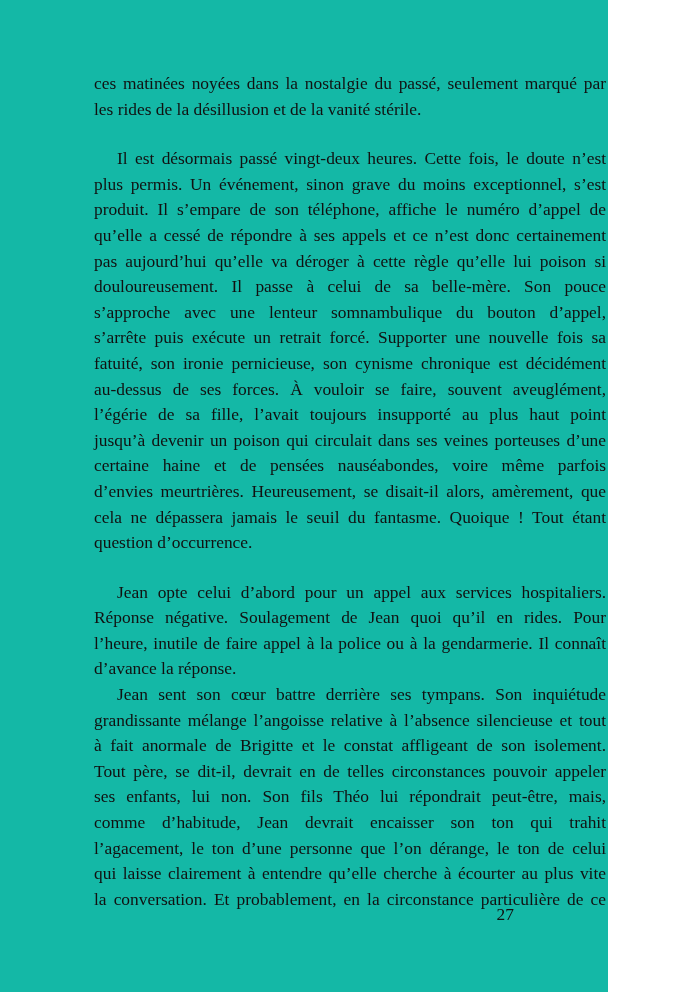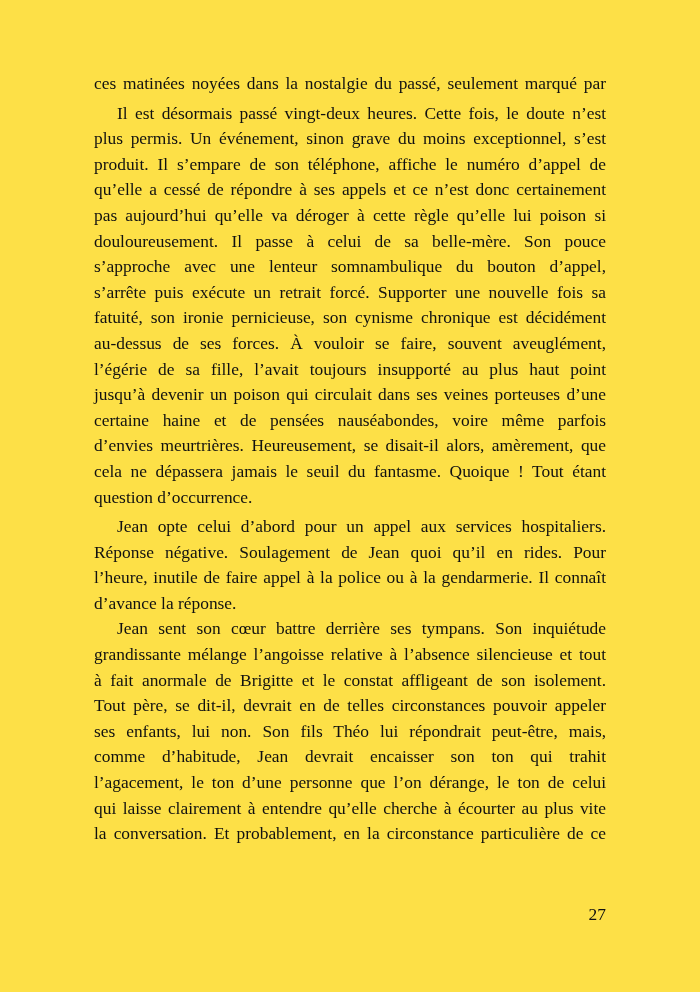--- a/index.html
+++ b/index.html
@@ -9,38 +9,38 @@
   }
   body {
     width: 700px;
     height: 992px;
     position: relative;
     overflow: hidden;
   }
   .page {
     position: absolute;
     left: 0; top: 0;
-    width: 700px;
+    width: 608px;
     height: 992px;
-    background: #fde047;
+    background: #14b8a6;
   }
   .text-block {
     position: absolute;
     left: 94px;
     top: 71px;
     width: 512px;
     font-family: "Liberation Serif", "DejaVu Serif", serif;
     font-size: 17.4px;
     color: #111111;
   }
   .para {
     margin: 0;
   }
   .para.gap {
-    margin-top: 4px;
+    margin-top: 24px;
   }
   .line {
     display: block;
     height: 25.6px;
     line-height: 25.6px;
     white-space: nowrap;
     text-align: justify;
     text-align-last: justify;
     word-spacing: 0;
   }
@@ -61,20 +61,21 @@
     color: #111111;
   }
 </style>
 </head>
 <body>
 
 <div class="page">
   <div class="text-block" id="text-block">
       <div class="para">
         <span class="line">ces matinées noyées dans la nostalgie du passé, seulement marqué par</span>
+        <span class="line last">les rides de la désillusion et de la vanité stérile.</span>
       </div>
       <div class="para gap">
         <span class="line indent">Il est désormais passé vingt-deux heures. Cette fois, le doute n’est</span>
         <span class="line">plus permis. Un événement, sinon grave du moins exceptionnel, s’est</span>
         <span class="line">produit. Il s’empare de son téléphone, affiche le numéro d’appel de</span>
         <span class="line">qu’elle a cessé de répondre à ses appels et ce n’est donc certainement</span>
         <span class="line">pas aujourd’hui qu’elle va déroger à cette règle qu’elle lui poison si</span>
         <span class="line">douloureusement. Il passe à celui de sa belle-mère. Son pouce</span>
         <span class="line">s’approche avec une lenteur somnambulique du bouton d’appel,</span>
         <span class="line">s’arrête puis exécute un retrait forcé. Supporter une nouvelle fois sa</span>

